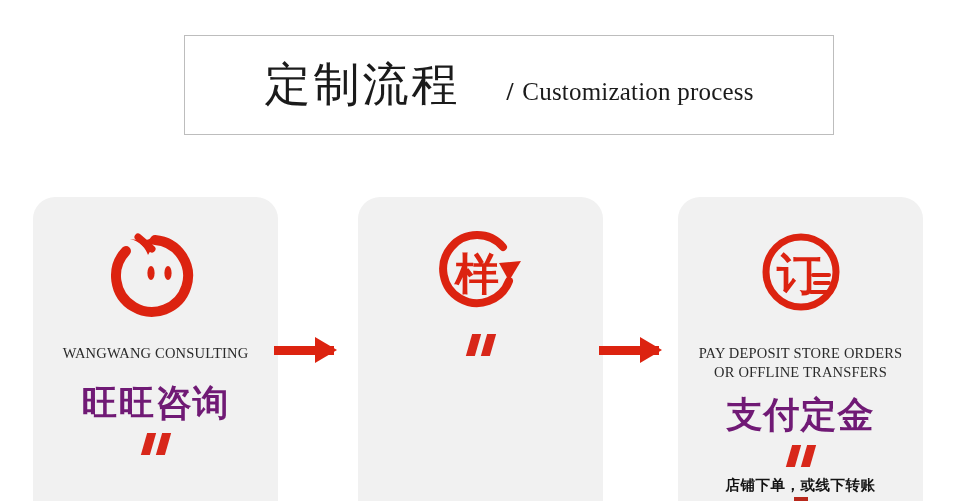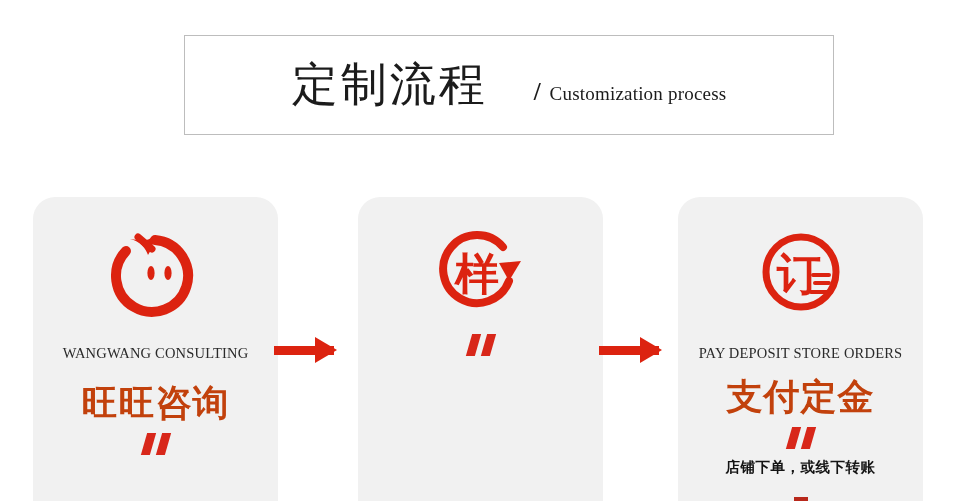--- a/index.html
+++ b/index.html
@@ -45,21 +45,21 @@
     font-family: "Liberation Serif", "DejaVu Serif", serif;
     font-size: 25px;
     font-weight: bold;
     color: #1b1b1b;
     margin-left: 46px;
     margin-right: 9px;
     line-height: 1;
   }
   .header-en {
     font-family: "Liberation Serif", "DejaVu Serif", serif;
-    font-size: 19px;
+    font-size: 25px;
     color: #1b1b1b;
     line-height: 1;
     letter-spacing: 0.2px;
   }
 
   
   .flow-row {
     position: absolute;
     left: 0;
     top: 197px;
@@ -99,21 +99,21 @@
     text-align: center;
     line-height: 1.28;
     letter-spacing: 0.2px;
     margin-top: 22px;
   }
 
   .title-cn {
     font-family: "DejaVu Sans", "Liberation Sans", sans-serif;
     font-weight: bold;
     font-size: 36px;
-    color: #c2410c;
+    color: #701a75;
     letter-spacing: 1px;
     margin-top: 22px;
     line-height: 1;
   }
   .card-3 .title-cn { margin-top: 16px; }
 
   .quote-mark {
     margin-top: 12px;
     display: flex;
     gap: 6px;
@@ -236,20 +236,21 @@
   <div class="card card-3">
     <div class="icon-wrap">
       <svg width="96" height="94" viewBox="0 0 96 94" aria-hidden="true">
         <circle cx="48" cy="45" r="35" fill="none" stroke="#dc2310" stroke-width="7"></circle>
         <text x="46" y="62" font-family="DejaVu Sans, Liberation Sans, sans-serif" font-size="44" font-weight="bold" fill="#dc2310" text-anchor="middle">订</text>
         <path d="M60 48 L76 48 M62 56 L76 56 M58 65 L78 65" stroke="#dc2310" stroke-width="4" stroke-linecap="round" fill="none"></path>
       </svg>
     </div>
     <div class="cap-en">
       <div>PAY DEPOSIT STORE ORDERS</div>
+      <div>OR OFFLINE TRANSFERS</div>
     </div>
     <div class="title-cn">支付定金</div>
     <div class="quote-mark">
       <span></span>
         <span></span>
     </div>
     <div class="sub-cn">店铺下单，或线下转账</div>
     <div class="bottom-stub"></div>
   </div>
 

